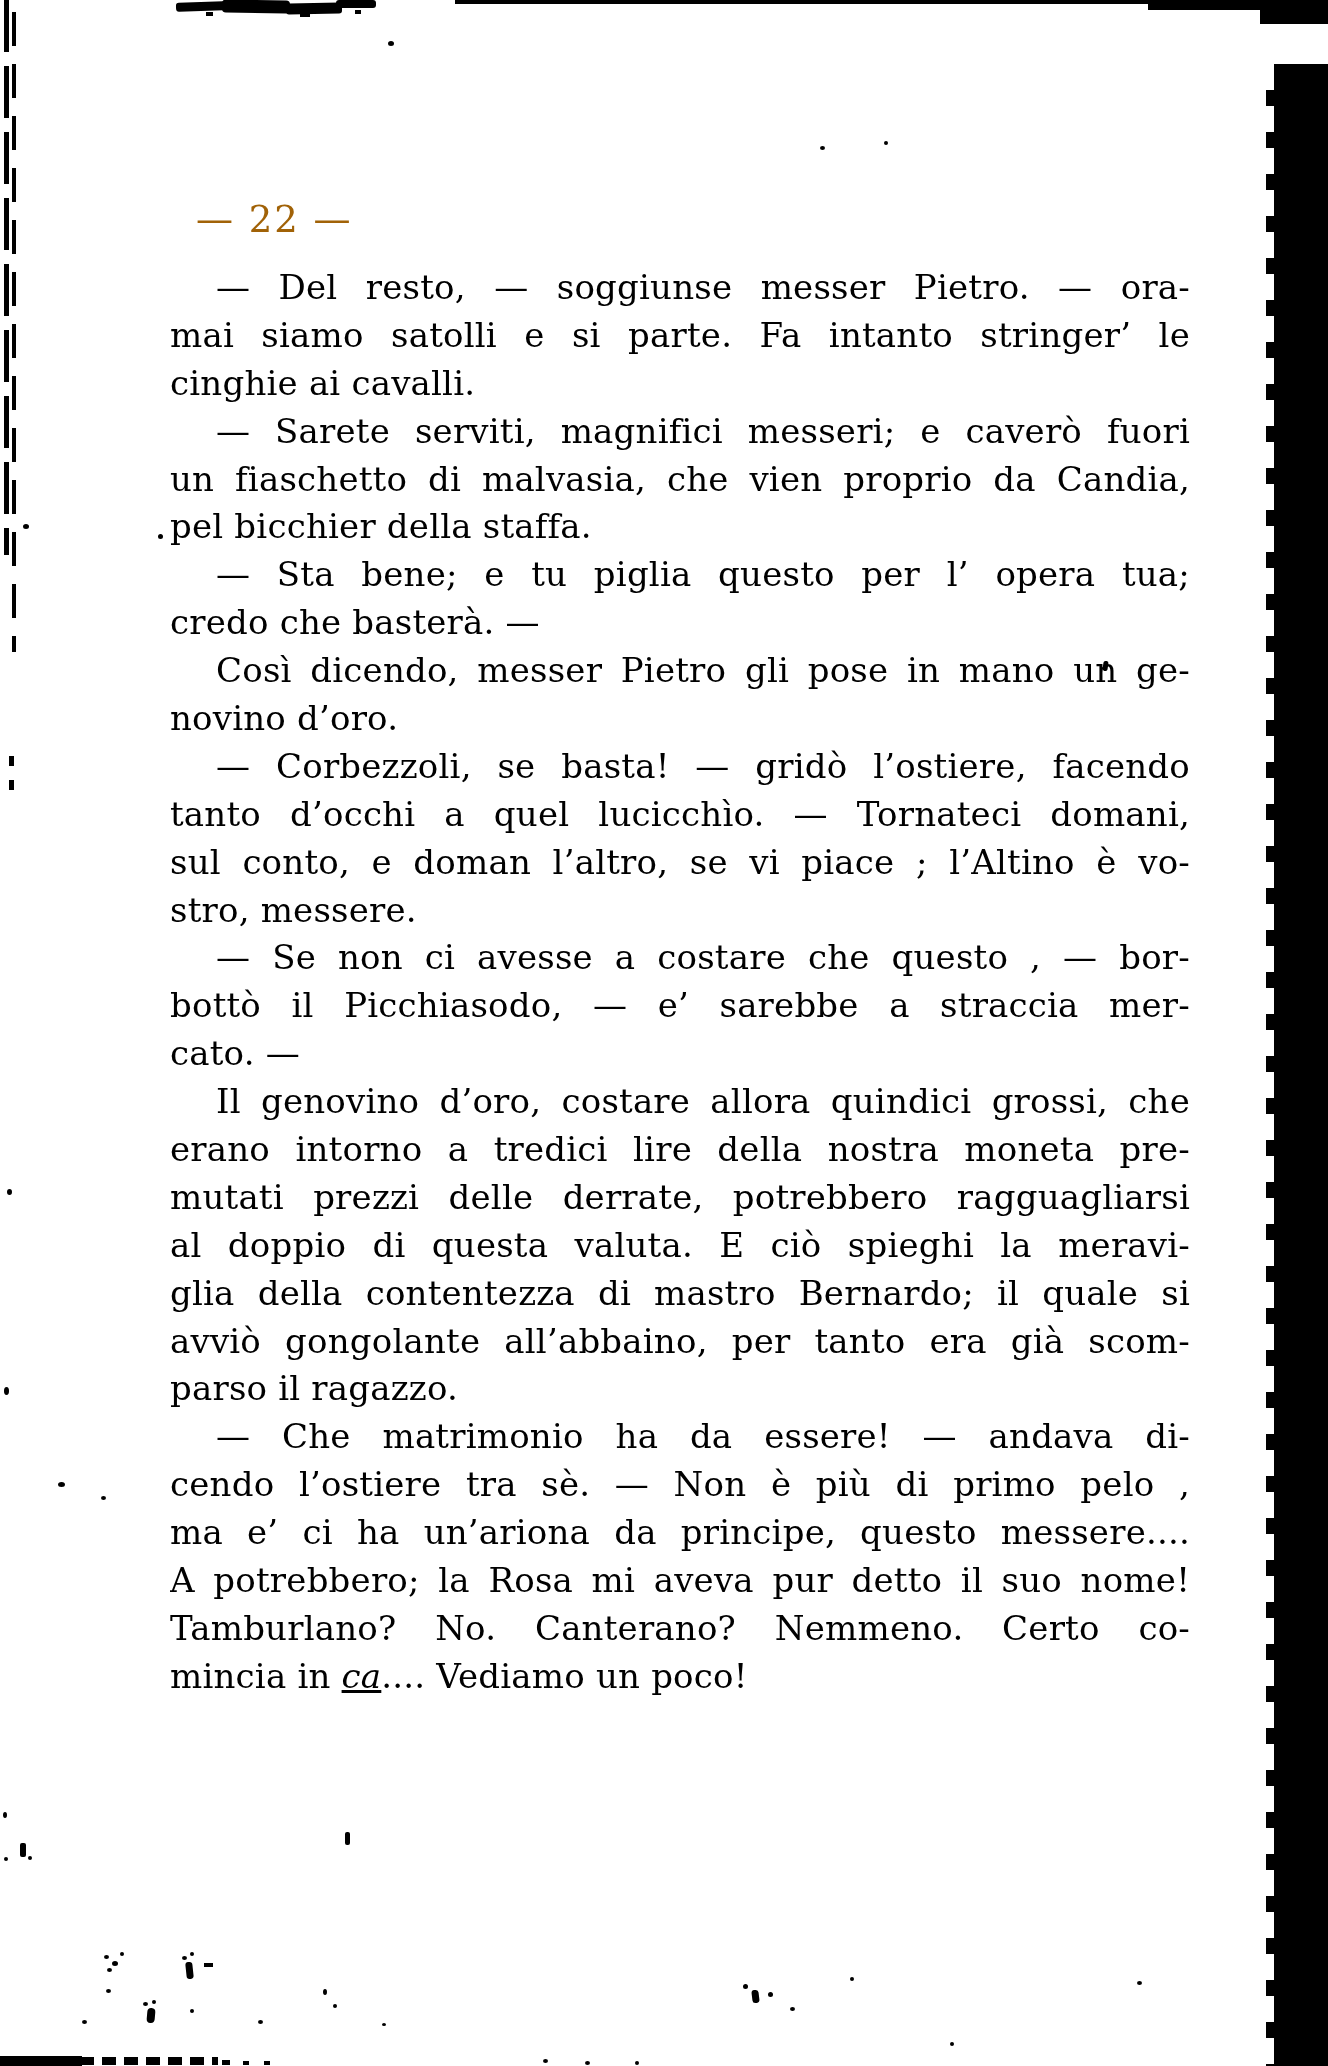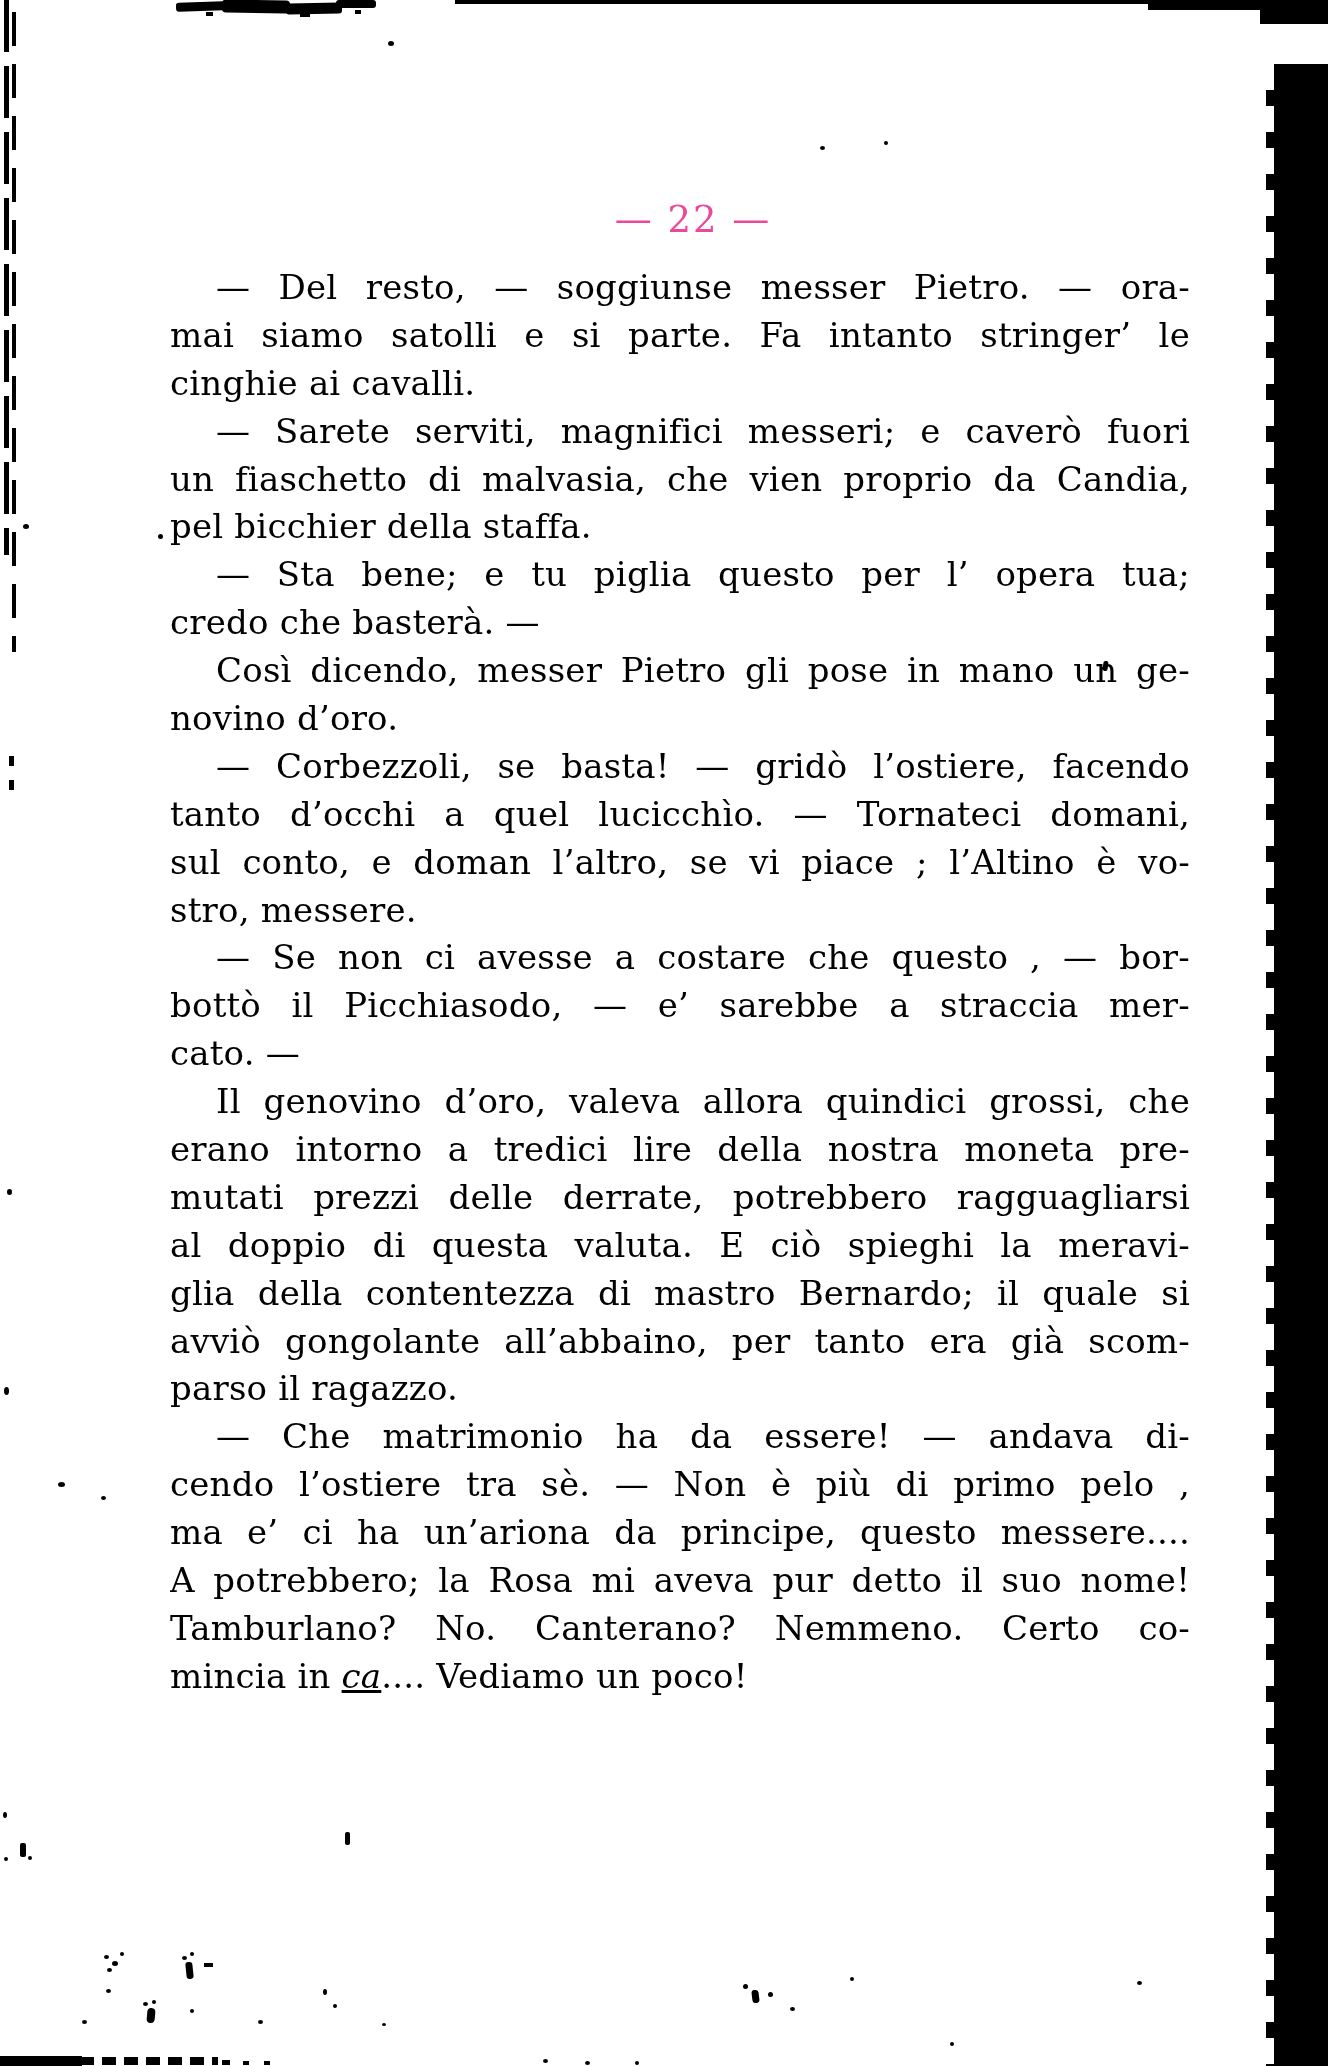--- a/index.html
+++ b/index.html
@@ -3,21 +3,21 @@
 <meta charset="utf-8">
 <style>
   html,body{margin:0;padding:0;}
   body{
     width:1328px;height:2066px;background:#ffffff;overflow:hidden;position:relative;
     font-family:"DejaVu Serif","Liberation Serif",serif;
   }
   .page{position:absolute;inset:0;background:#ffffff;}
   .pg-header{
     position:absolute;top:198px;left:170px;width:1020px;height:44px;
-    text-align:center;text-indent:26px;font-size:37px;color:#ec4899;letter-spacing:2px;
+    text-indent:26px;font-size:37px;color:#a16207;letter-spacing:2px;
   }
   .textblock{position:absolute;top:264px;left:170px;width:1020px;}
   .ln{
     margin:0;height:47.9px;line-height:47.9px;font-size:34px;color:#000;
     overflow:hidden;letter-spacing:0.2px;
   }
   .fill{text-align:justify;text-align-last:justify;}
   .end{text-align:left;}
   .ind{padding-left:46px;}
   .ital{font-style:italic;text-decoration:underline;}
@@ -132,21 +132,21 @@
 
     <p class="ln fill ind">— Corbezzoli, se basta! — gridò l’ostiere, facendo</p>
     <p class="ln fill">tanto d’occhi a quel lucicchìo. — Tornateci domani,</p>
     <p class="ln fill">sul conto, e doman l’altro, se vi piace ; l’Altino è vo-</p>
     <p class="ln end">stro, messere.</p>
 
     <p class="ln fill ind">— Se non ci avesse a costare che questo , — bor-</p>
     <p class="ln fill">bottò il Picchiasodo, — e’ sarebbe a straccia mer-</p>
     <p class="ln end">cato. —</p>
 
-    <p class="ln fill ind">Il genovino d’oro, valeva allora quindici grossi, che</p>
+    <p class="ln fill ind">Il genovino d’oro, costare allora quindici grossi, che</p>
     <p class="ln fill">erano intorno a tredici lire della nostra moneta pre-</p>
     <p class="ln fill">mutati prezzi delle derrate, potrebbero ragguagliarsi</p>
     <p class="ln fill">al doppio di questa valuta. E ciò spieghi la meravi-</p>
     <p class="ln fill">glia della contentezza di mastro Bernardo; il quale si</p>
     <p class="ln fill">avviò gongolante all’abbaino, per tanto era già scom-</p>
     <p class="ln end">parso il ragazzo.</p>
 
     <p class="ln fill ind">— Che matrimonio ha da essere! — andava di-</p>
     <p class="ln fill">cendo l’ostiere tra sè. — Non è più di primo pelo ,</p>
     <p class="ln fill">ma e’ ci ha un’ariona da principe, questo messere....</p>

